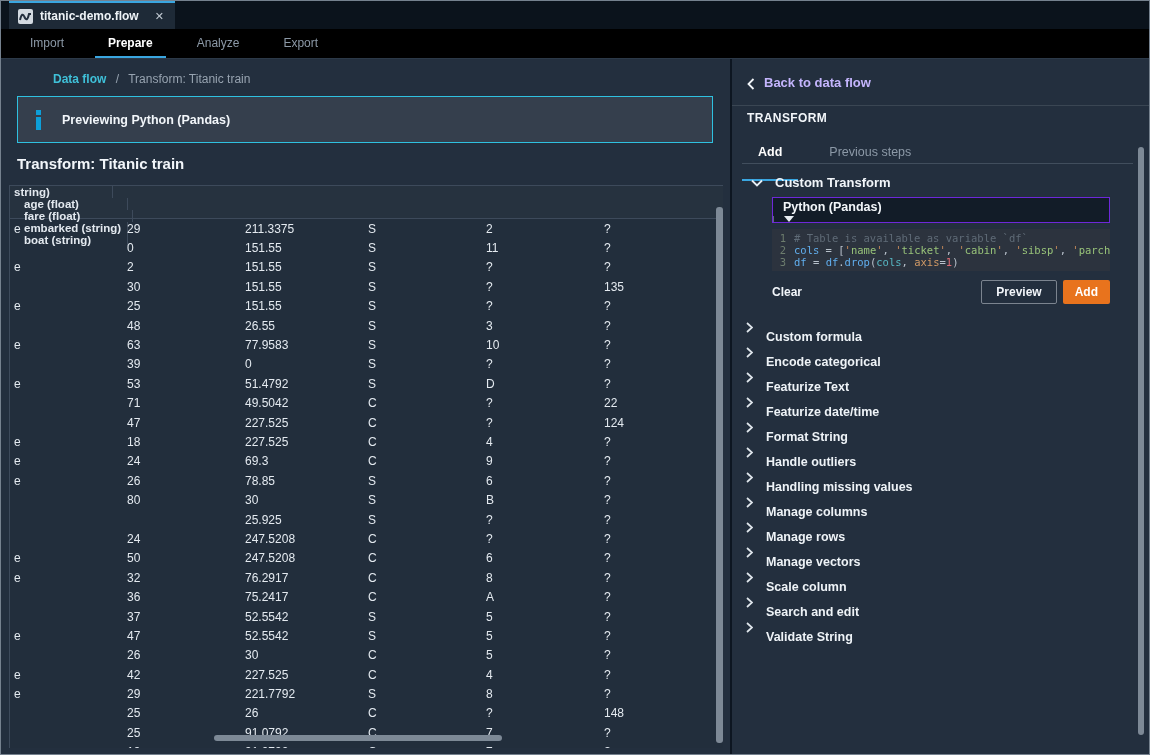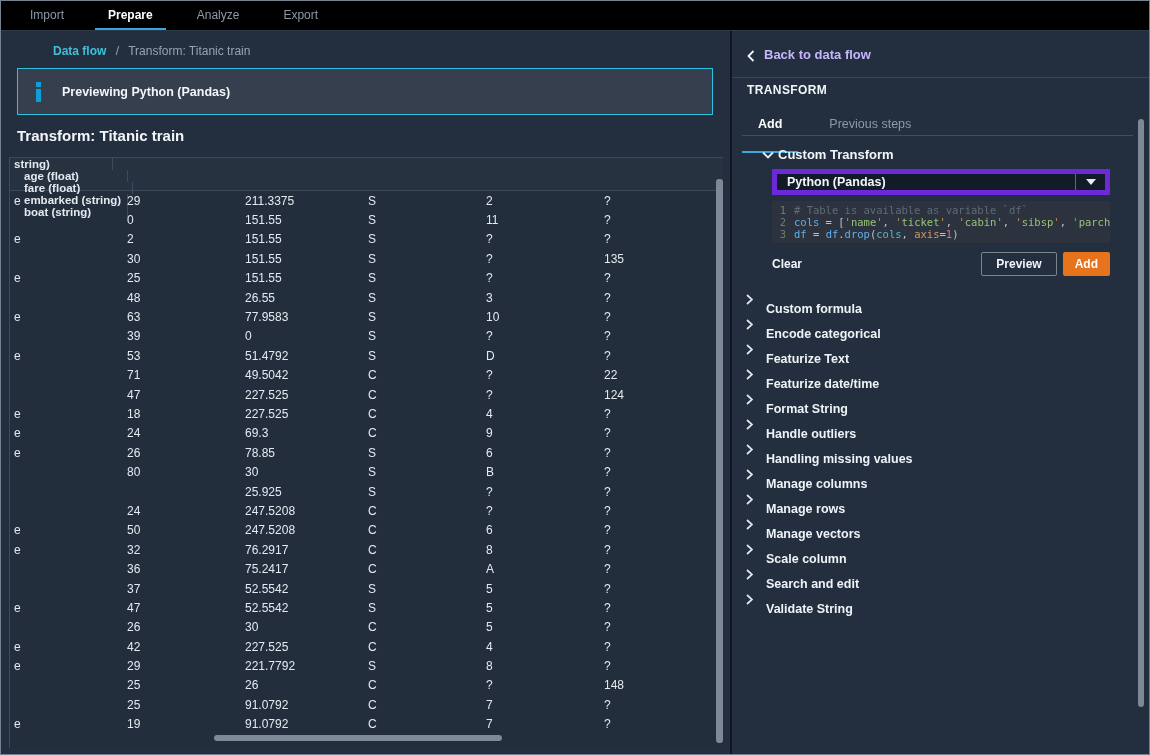--- a/index.html
+++ b/index.html
@@ -78,26 +78,26 @@
   .divider1{ position:absolute; top:46px; left:0; right:0; height:1px; background:#3a4653;}
   .panel-heading{ position:absolute; top:52px; left:15px; font-size:12px; font-weight:bold;
     color:#f2f6fa; letter-spacing:0.4px;}
   .ptabs{ position:absolute; top:86px; left:10px; right:16px; height:18px; display:flex;}
   .ptab{ font-size:12.5px; color:#8c99a7; padding:0 16px; display:flex; align-items:flex-start;
     cursor:pointer; position:relative;}
   .ptab.active{ color:#ffffff; font-weight:bold;}
   .ptab.active::after{ content:""; position:absolute; left:0; right:0; bottom:-18px; height:2px; background:#3aa6e0;}
   .ptab:nth-child(2){ margin-left:15px;}
   .ptabs-divider{ position:absolute; top:104px; left:10px; right:16px; height:1px; background:#414e5d;}
-  .ct-header{ position:absolute; top:116px; left:30px; display:flex; align-items:center; gap:4px;}
+  .ct-header{ position:absolute; top:116px; left:19px; display:flex; align-items:center; gap:12px;}
   .ct-header .ct-title{ font-size:13px; font-weight:bold; color:#f2f6fa;}
   .chev{ flex:0 0 auto; }
   
   .dropdown{ position:absolute; top:138px; left:40px; right:39px; height:26px;
-    background:#121c28; border:5px solid #6d28d9; display:flex; align-items:stretch; cursor:pointer;}
+    background:#121c28; border:1px solid #6d28d9; display:flex; align-items:stretch; cursor:pointer;flex-direction:column;}
   .dropdown .dd-value{ flex:1; display:flex; align-items:center; padding-left:10px;
     font-size:12.5px; font-weight:bold; color:#f2f6fa;}
   .dropdown .dd-btn{ width:30px; border-left:1px solid #5d6977; display:flex; align-items:center; justify-content:center;}
   .caret-down{ width:0; height:0; border-left:5px solid transparent; border-right:5px solid transparent;
     border-top:6px solid #e7edf3;}
   
   .editor{ position:absolute; top:170px; left:40px; right:39px; height:42px;
     background:#2c333e; padding:3px 0; overflow:hidden;
     font-family:"DejaVu Sans Mono", monospace; font-size:10.5px; line-height:12px;}
   .code-line{ display:flex; white-space:pre; }
@@ -122,20 +122,30 @@
   .acc-item{ height:25px; display:flex; align-items:center; gap:13px; padding-left:14px; cursor:pointer;}
   .acc-label{ font-size:12.5px; font-weight:bold; color:#eef3f7;margin-top:19px;}
   .panel-scrollbar{ position:absolute; top:88px; right:5px; width:6px; height:588px;
     background:#7d8996; border-radius:3px;}
 </style>
 </head>
 <body>
 
 <div class="window">
 
+  <div class="tabstrip">
+    <div class="file-tab">
+      <svg class="logo" viewBox="0 0 15 15">
+        <rect x="0" y="0" width="15" height="15" rx="2" fill="#d3dae1"></rect>
+        <path d="M2 11 C3.5 4.5 5 4.5 6.5 8 C8 11.5 9.5 11.5 11 5 L13 5" stroke="#232f3e" stroke-width="2" fill="none"></path>
+      </svg>
+      <span class="tab-title">titanic-demo.flow</span>
+      <span class="close">✕</span>
+    </div>
+  </div>
 
   <div class="navbar">
       <div class="nav-item">
     <span class="nav-label">Import</span>
   </div>
       <div class="nav-item active">
     <span class="nav-label">Prepare</span>
   </div>
       <div class="nav-item">
     <span class="nav-label">Analyze</span>

